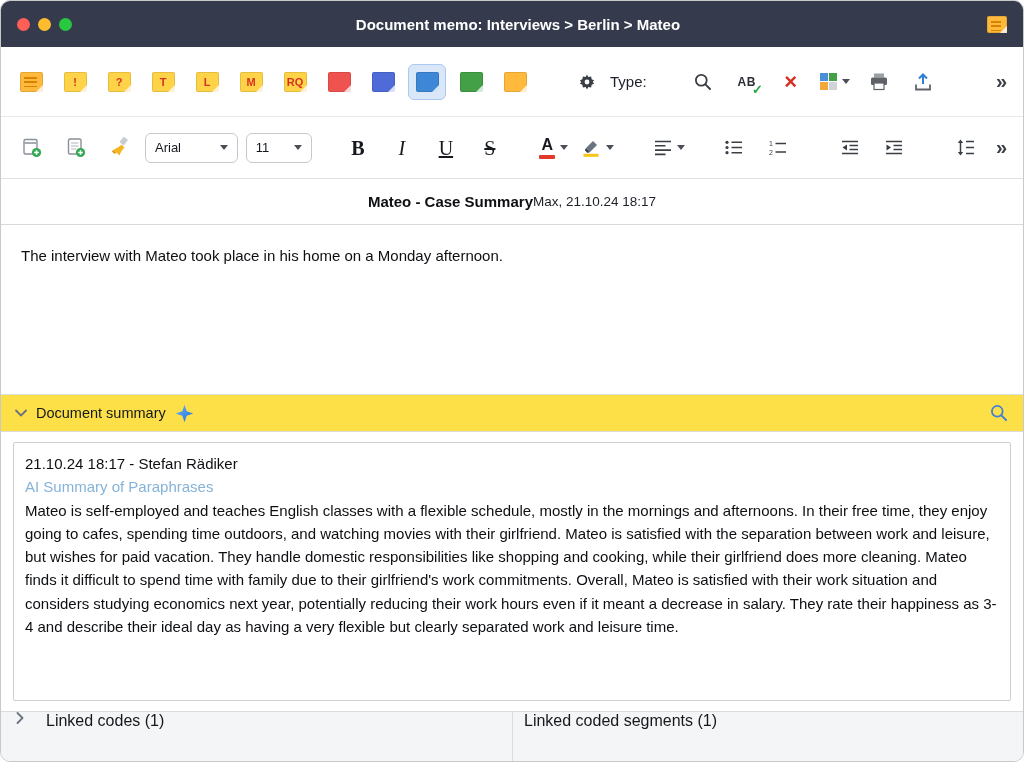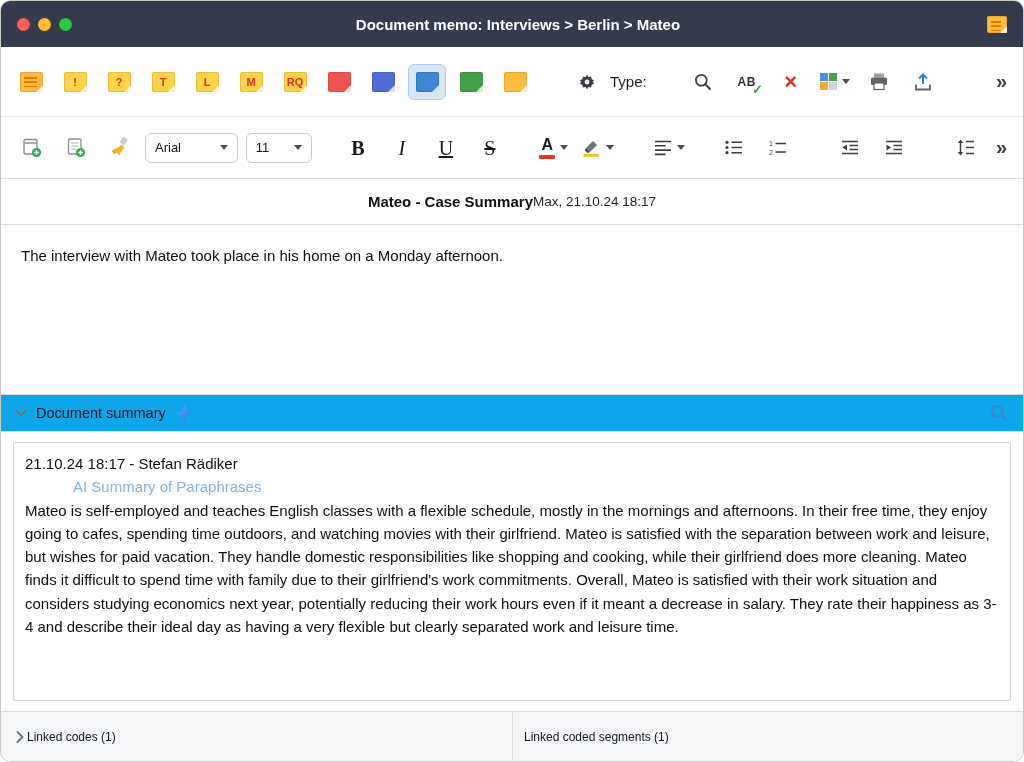--- a/index.html
+++ b/index.html
@@ -68,31 +68,31 @@
   .a-color .bar{width:16px;height:4px;background:#e03a2f;margin-top:2px;border-radius:1px;}
 
   
   .memo-header{flex:0 0 46px;display:flex;align-items:center;justify-content:center;
         padding:0 15px;border-bottom:1px solid #d9d9d9;background:#fff;}
   .memo-title{font-weight:700;font-size:15px;color:#0d0f12;}
   .memo-meta{font-size:13.5px;color:#1d2129;}
   .memo-body{flex:1 1 auto;padding:22px 20px;font-size:15px;color:#0d0f12;background:#fff;overflow:hidden;}
 
   
-  .summary-header{flex:0 0 38px;background:#0ea5e9;border-top:1px solid #dcdcdc;border-bottom:1px solid #dcdcdc;
+  .summary-header{flex:0 0 38px;background:#fde047;border-top:1px solid #dcdcdc;border-bottom:1px solid #dcdcdc;
         display:flex;align-items:center;padding:0 14px;gap:9px;}
   .summary-title{font-size:14.5px;color:#15181d;}
   .summary-header .spacer{flex:1;}
   .summary-content{flex:0 0 279px;padding:10px 12px;background:#fff;}
   .summary-box{height:100%;border:1px solid #cfcfcf;border-radius:2px;padding:9px 11px;font-size:15px;line-height:1.55;color:#0d0f12;overflow:hidden;background:#fff;}
-  .summary-subtitle{color:#85b3d9;margin-left:48px;}
+  .summary-subtitle{color:#85b3d9;}
 
   
   .footer{flex:0 0 50px;border-top:1px solid #dcdcdc;background:#f4f5f6;display:flex;align-items:stretch;}
-  .footer-section{display:flex;align-items:center;gap:3px;font-size:12px;color:#15181d;}
+  .footer-section{display:flex;align-items:flex-start;gap:22px;font-size:16px;color:#15181d;}
   .footer-left{flex:0 0 512px;padding-left:15px;border-right:1px solid #dcdcdc;cursor:pointer;}
   .footer-right{padding-left:11px;cursor:pointer;}
 </style>
 </head>
 <body>
 
 <div class="window">
 
   <div class="titlebar">
     <div class="lights">

